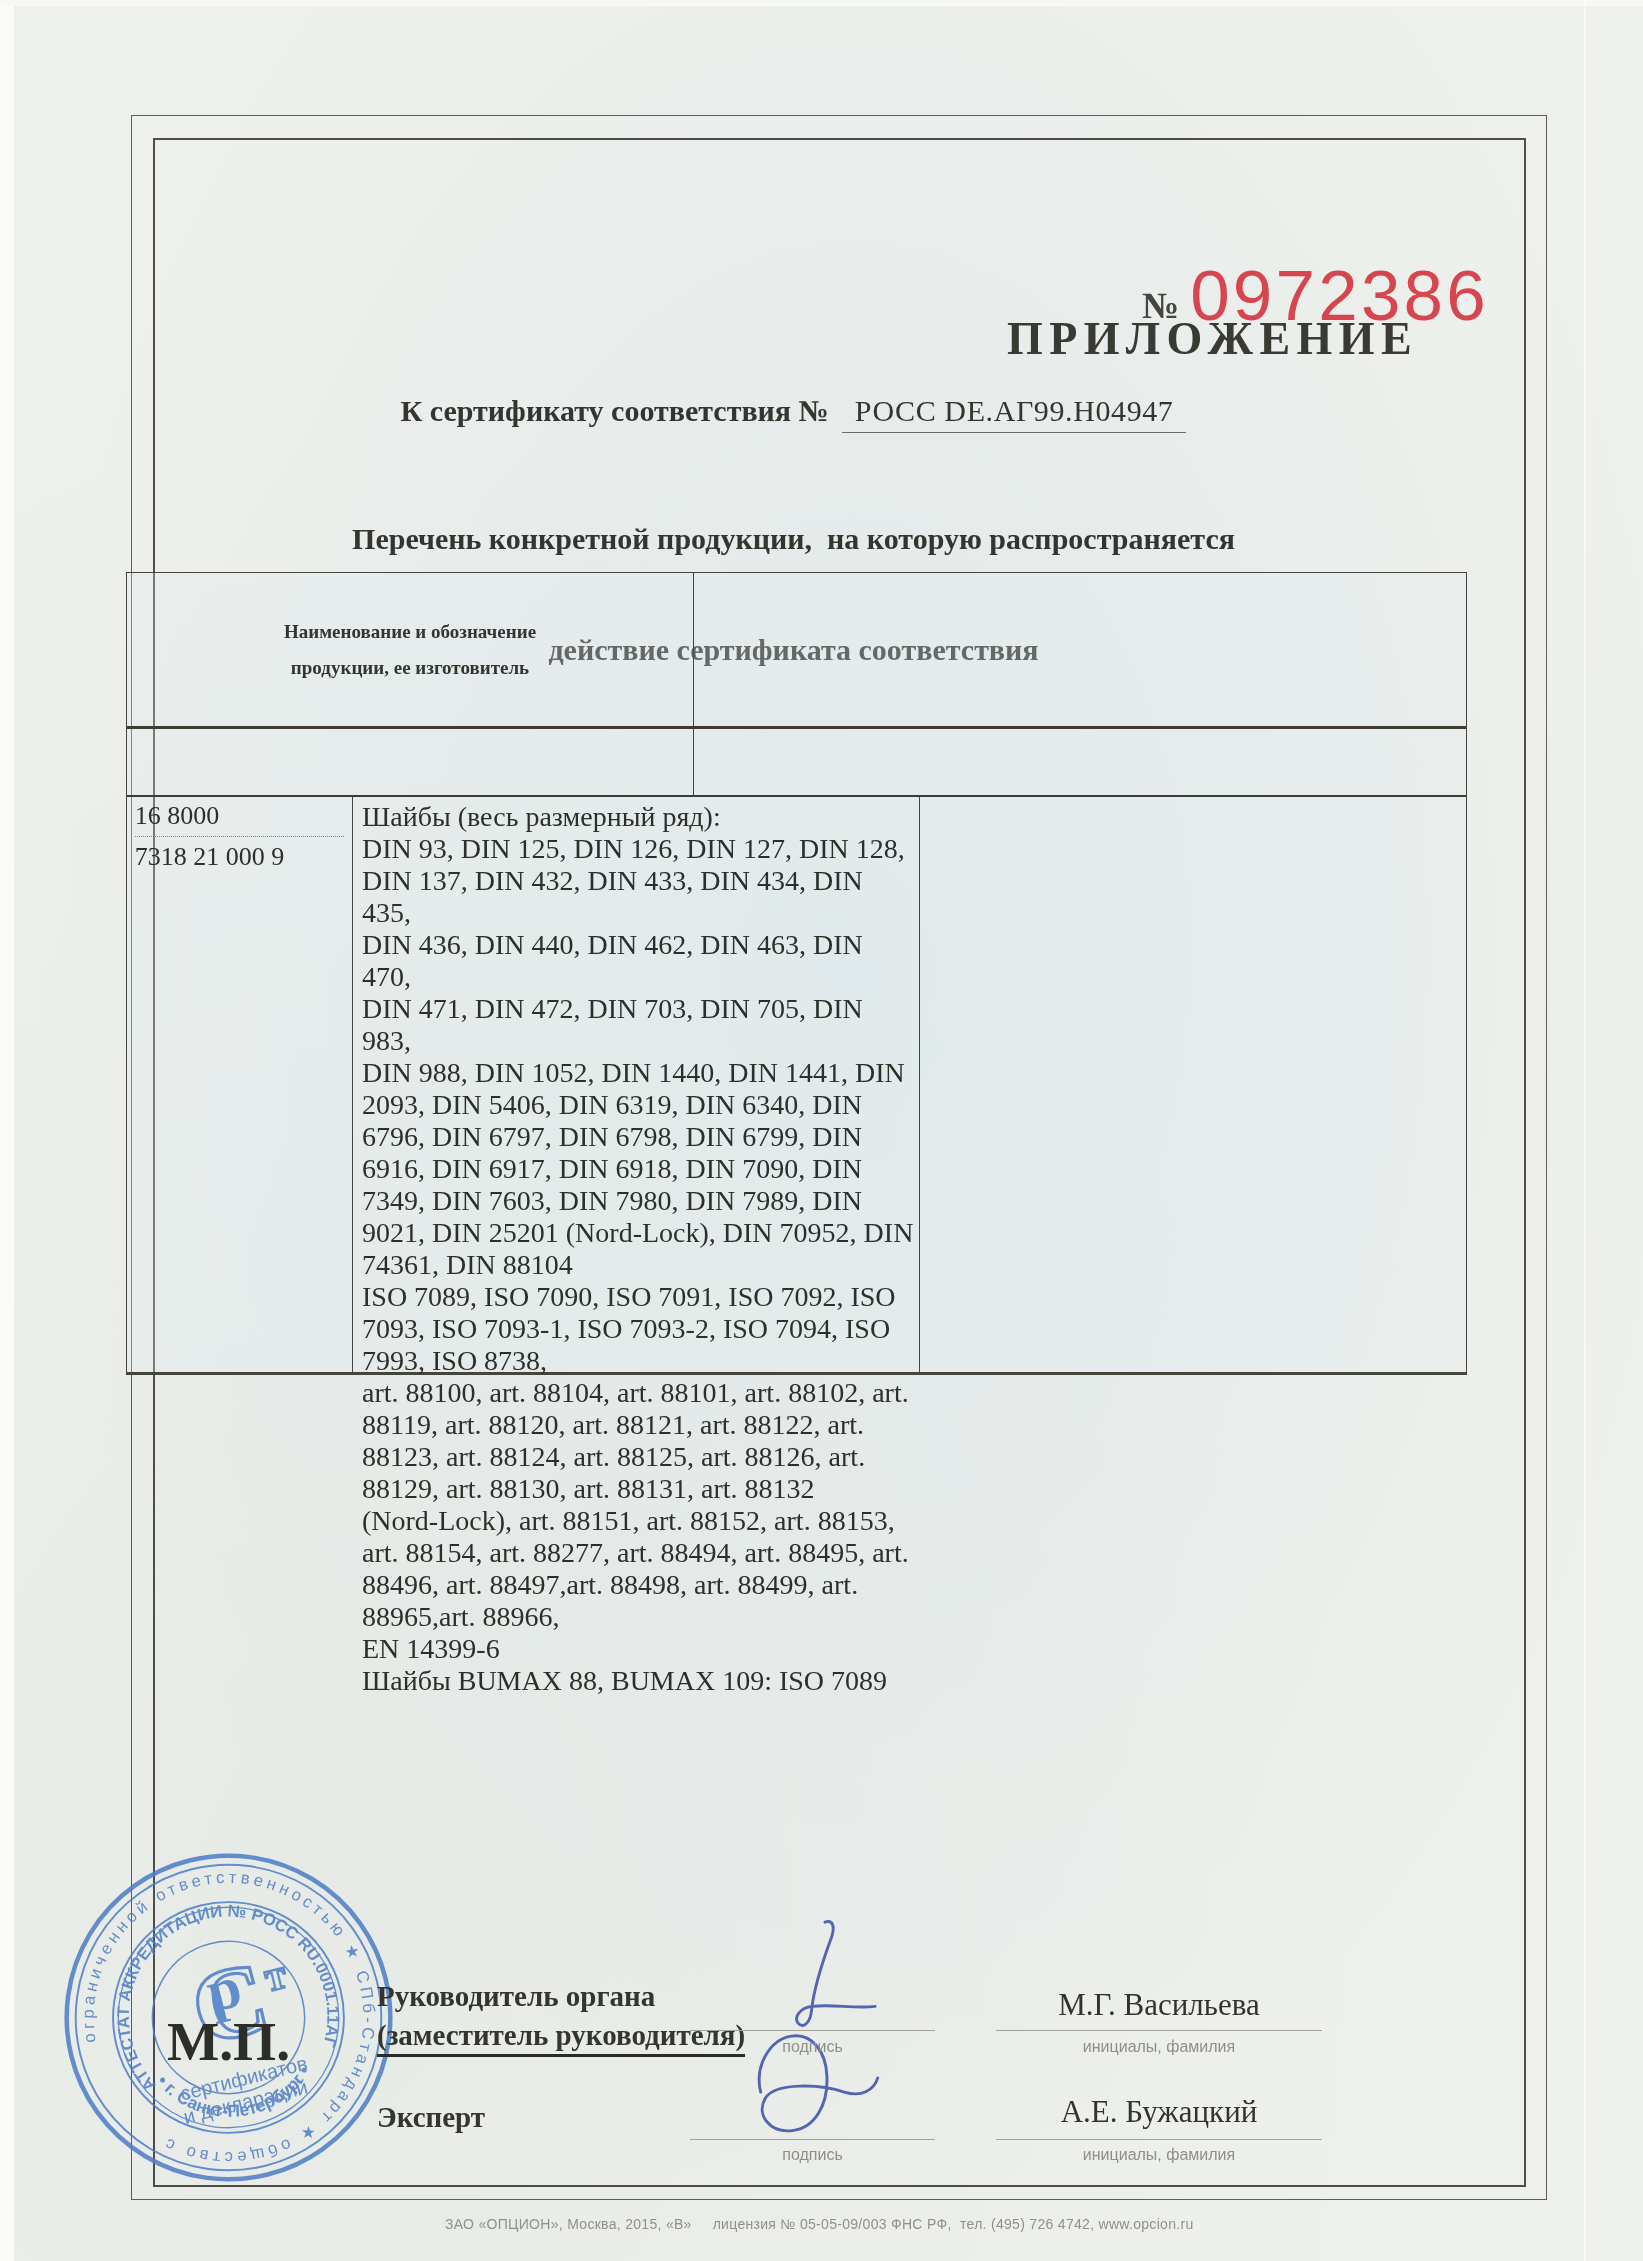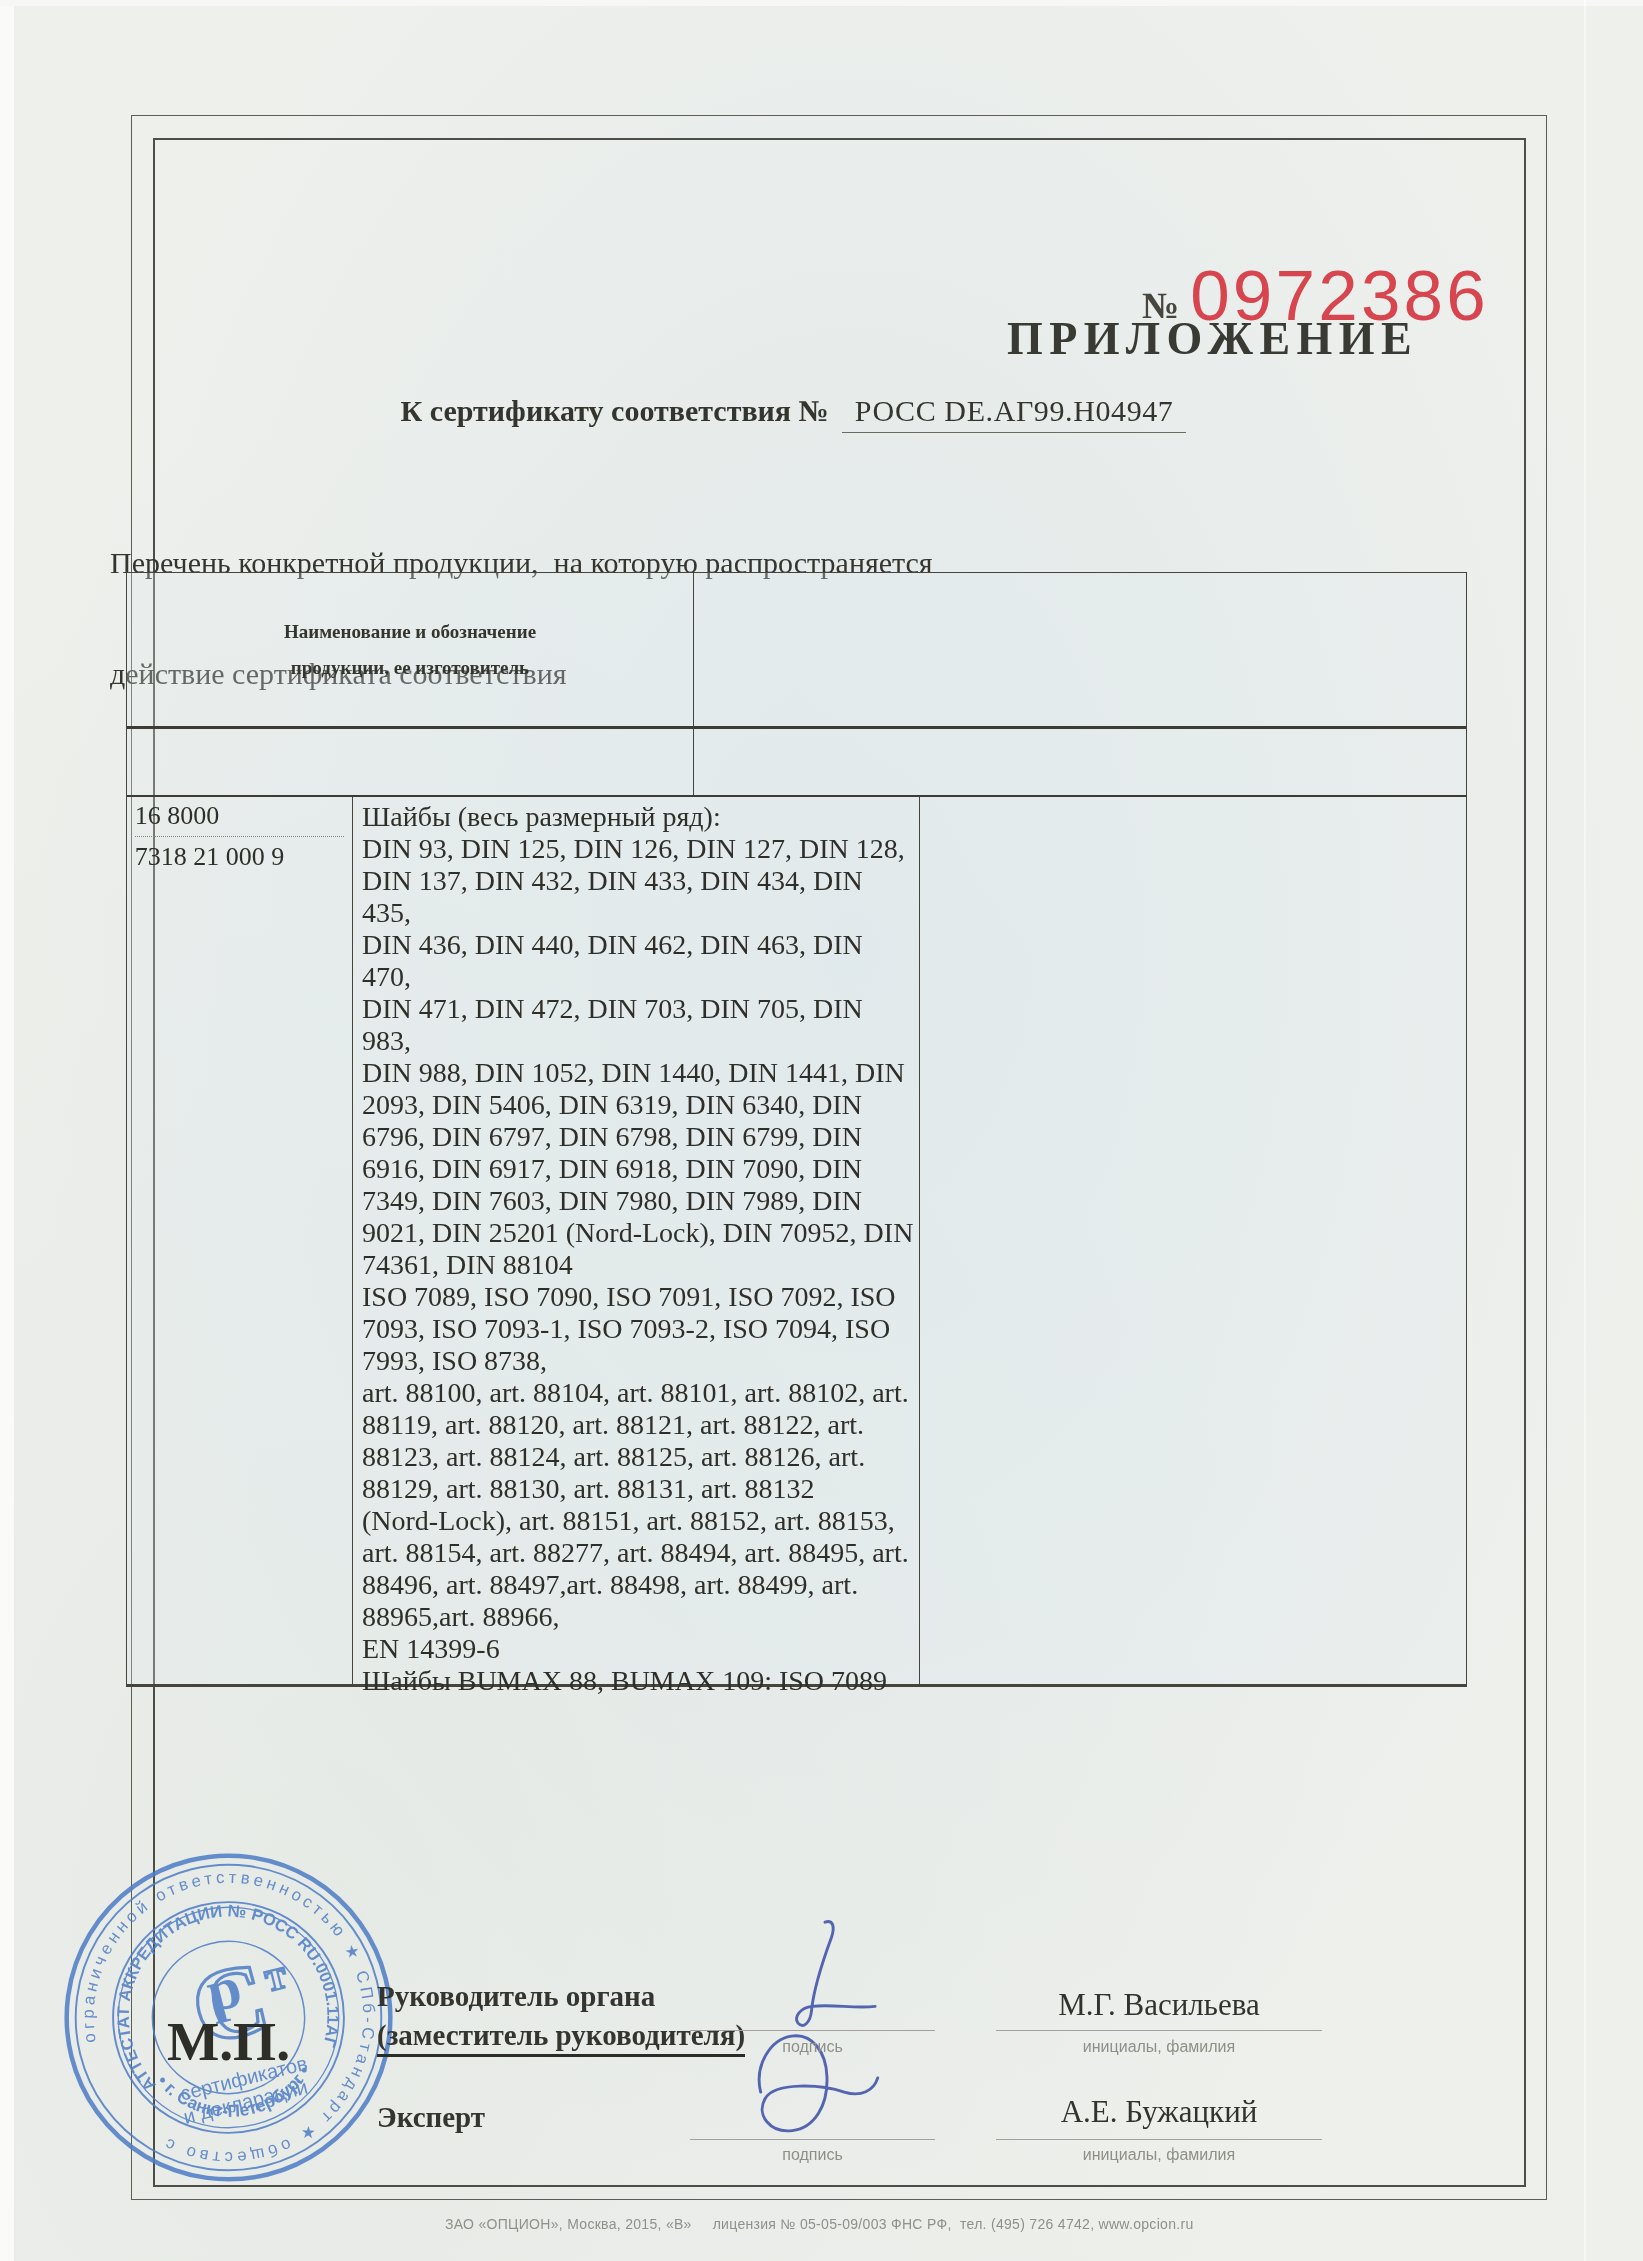--- a/index.html
+++ b/index.html
@@ -26,30 +26,30 @@
   .blank-no{position:absolute;left:1142px;top:260px;display:flex;align-items:flex-end;}
   .no-sign{font-size:37px;font-weight:600;color:#46463f;padding-bottom:3.9px;}
   .no-digits{font-family:Liberation Sans, sans-serif;font-size:71px;line-height:1;color:#d7454e;letter-spacing:3.2px;margin-left:11px;}
 
   .title{position:absolute;left:129px;top:312px;width:1289px;text-align:right;
          font-size:46px;font-weight:bold;letter-spacing:6.4px;color:#3a3a34;}
 
   .subtitle{position:absolute;left:110px;top:394px;width:1367px;text-align:center;font-size:30px;color:#35352f;font-weight:600;white-space:pre;}
   .cert-no{font-weight:normal;border-bottom:1.3px solid #6b6b63;padding:0 13px 5.2px 13px;margin-left:13px;letter-spacing:0.6px;}
 
-  .desc{position:absolute;left:110px;top:470px;width:1367px;
-        font-size:30px;font-weight:normal;line-height:37px;color:#35352f;white-space:pre;}
+  .desc{position:absolute;left:110px;top:446px;width:1367px;text-align:center;
+        font-size:30px;font-weight:bold;line-height:37px;color:#35352f;white-space:pre;}
 
   .table{position:absolute;left:126px;top:572px;width:1339px;
          border:1.9px solid #45453e;border-bottom-width:3.9px;
          background:rgba(225,236,241,0.28);}
   .tr{display:flex;}
   .tr-head{height:153px;border-bottom:3.9px solid #3c3c35;}
   .tr-r1{height:66px;border-bottom:2.6px solid #3c3c35;}
-  .tr-r2{height:887px;}
+  .tr-r2{height:575px;}
   .td{box-sizing:border-box;height:100%;}
   .td-c1{width:226px;border-right:1.9px solid #45453e;}
   .td-c2{width:567px;border-right:1.9px solid #45453e;}
   .td-c3{flex:1;}
   .half1{height:70px;border-bottom:1.3px solid #45453e;display:flex;align-items:center;padding-left:10.3px;}
   .half2{height:81px;display:flex;align-items:center;padding-left:10.3px;}
   .th-text{font-size:26.4px;font-weight:600;color:#35352f;}
   .th-center{display:flex;align-items:center;justify-content:center;text-align:center;
              font-size:19px;font-weight:600;line-height:36px;white-space:pre-line;color:#35352f;}
   .codecell{padding:3.9px 7.7px 0 7.7px;font-size:26px;color:#2f2f2a;}

